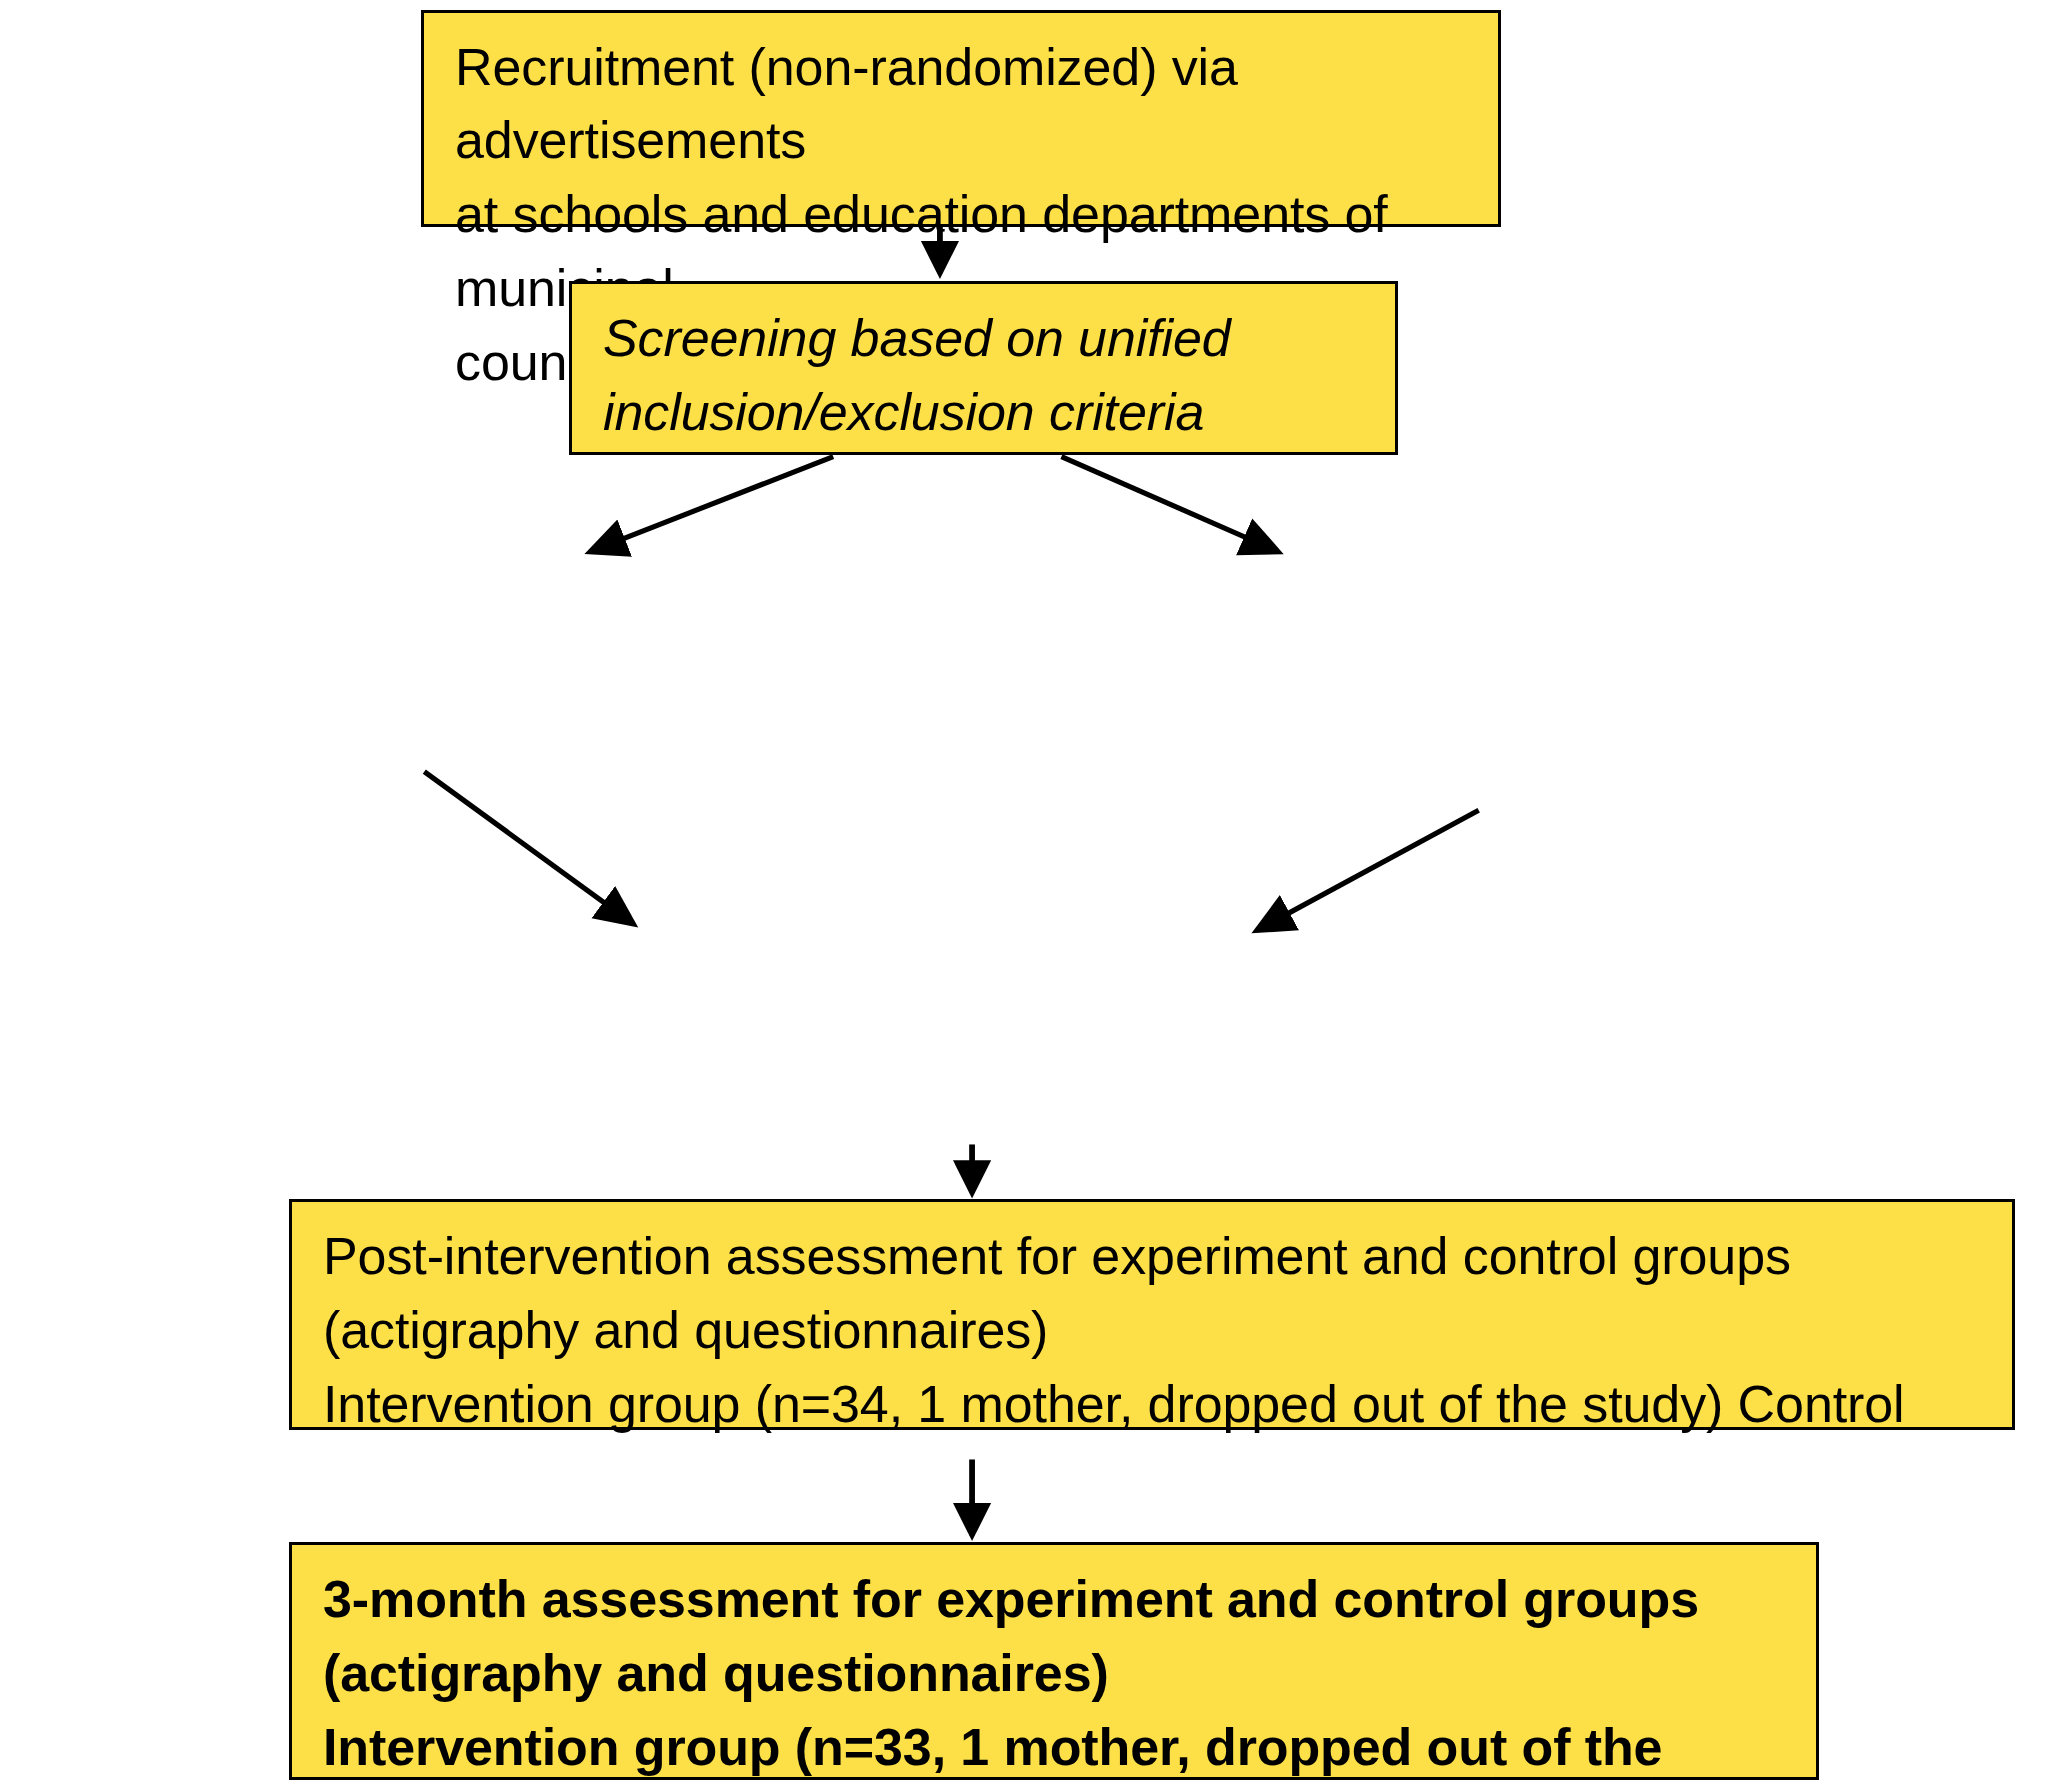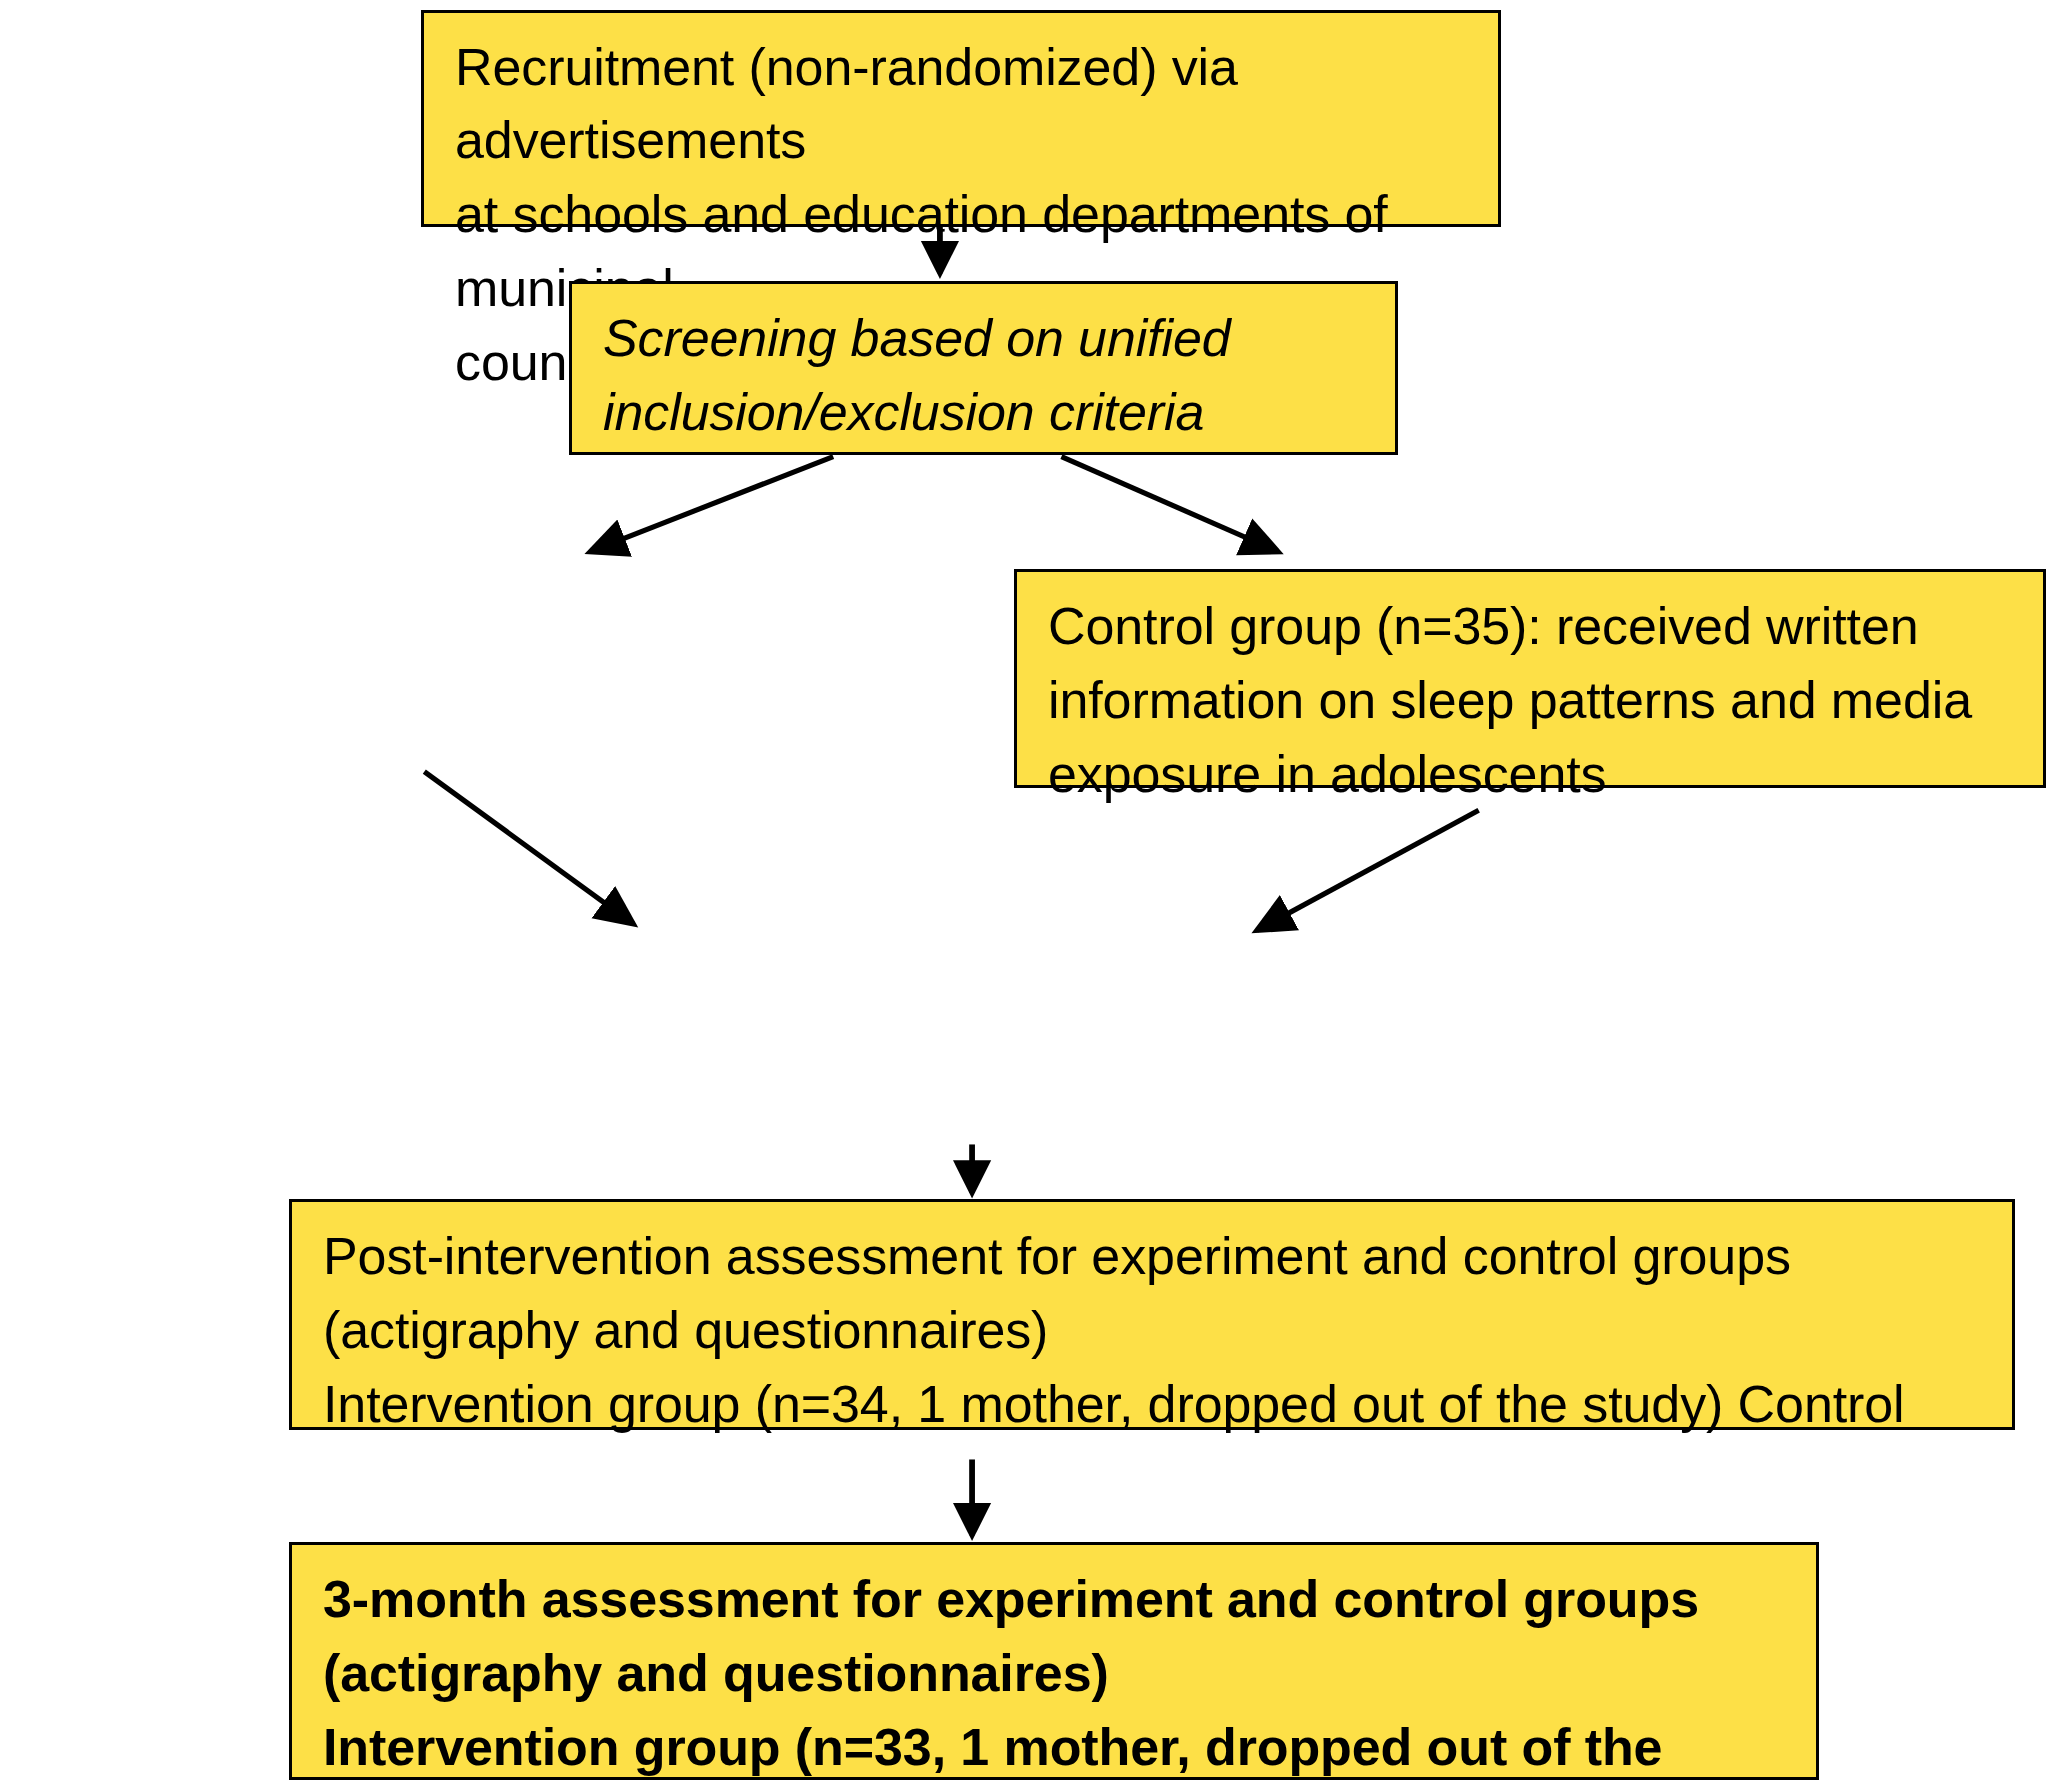--- a/index.html
+++ b/index.html
@@ -79,23 +79,20 @@
   </svg>
 
   <div class="node" id="box-recruitment">Recruitment (non-randomized) via advertisements
 at schools and education departments of municipal
 councils</div>
 
   <div class="node" id="box-screening">Screening based on unified
 inclusion/exclusion criteria</div>
 
 
-  <div class="node" id="box-control">Control group (n=35): received written
-information on sleep patterns and media
-exposure in adolescents</div>
 
 
   <div class="node" id="box-post">Post-intervention assessment for experiment and control groups
 (actigraphy and questionnaires)
   Intervention group (n=34, 1 mother,  dropped out of the study) Control</div>
 
   <div class="node" id="box-threemonth">3-month assessment for experiment and control groups
 (actigraphy and questionnaires)
   Intervention group (n=33, 1 mother, dropped out of the study) Control</div>
 

